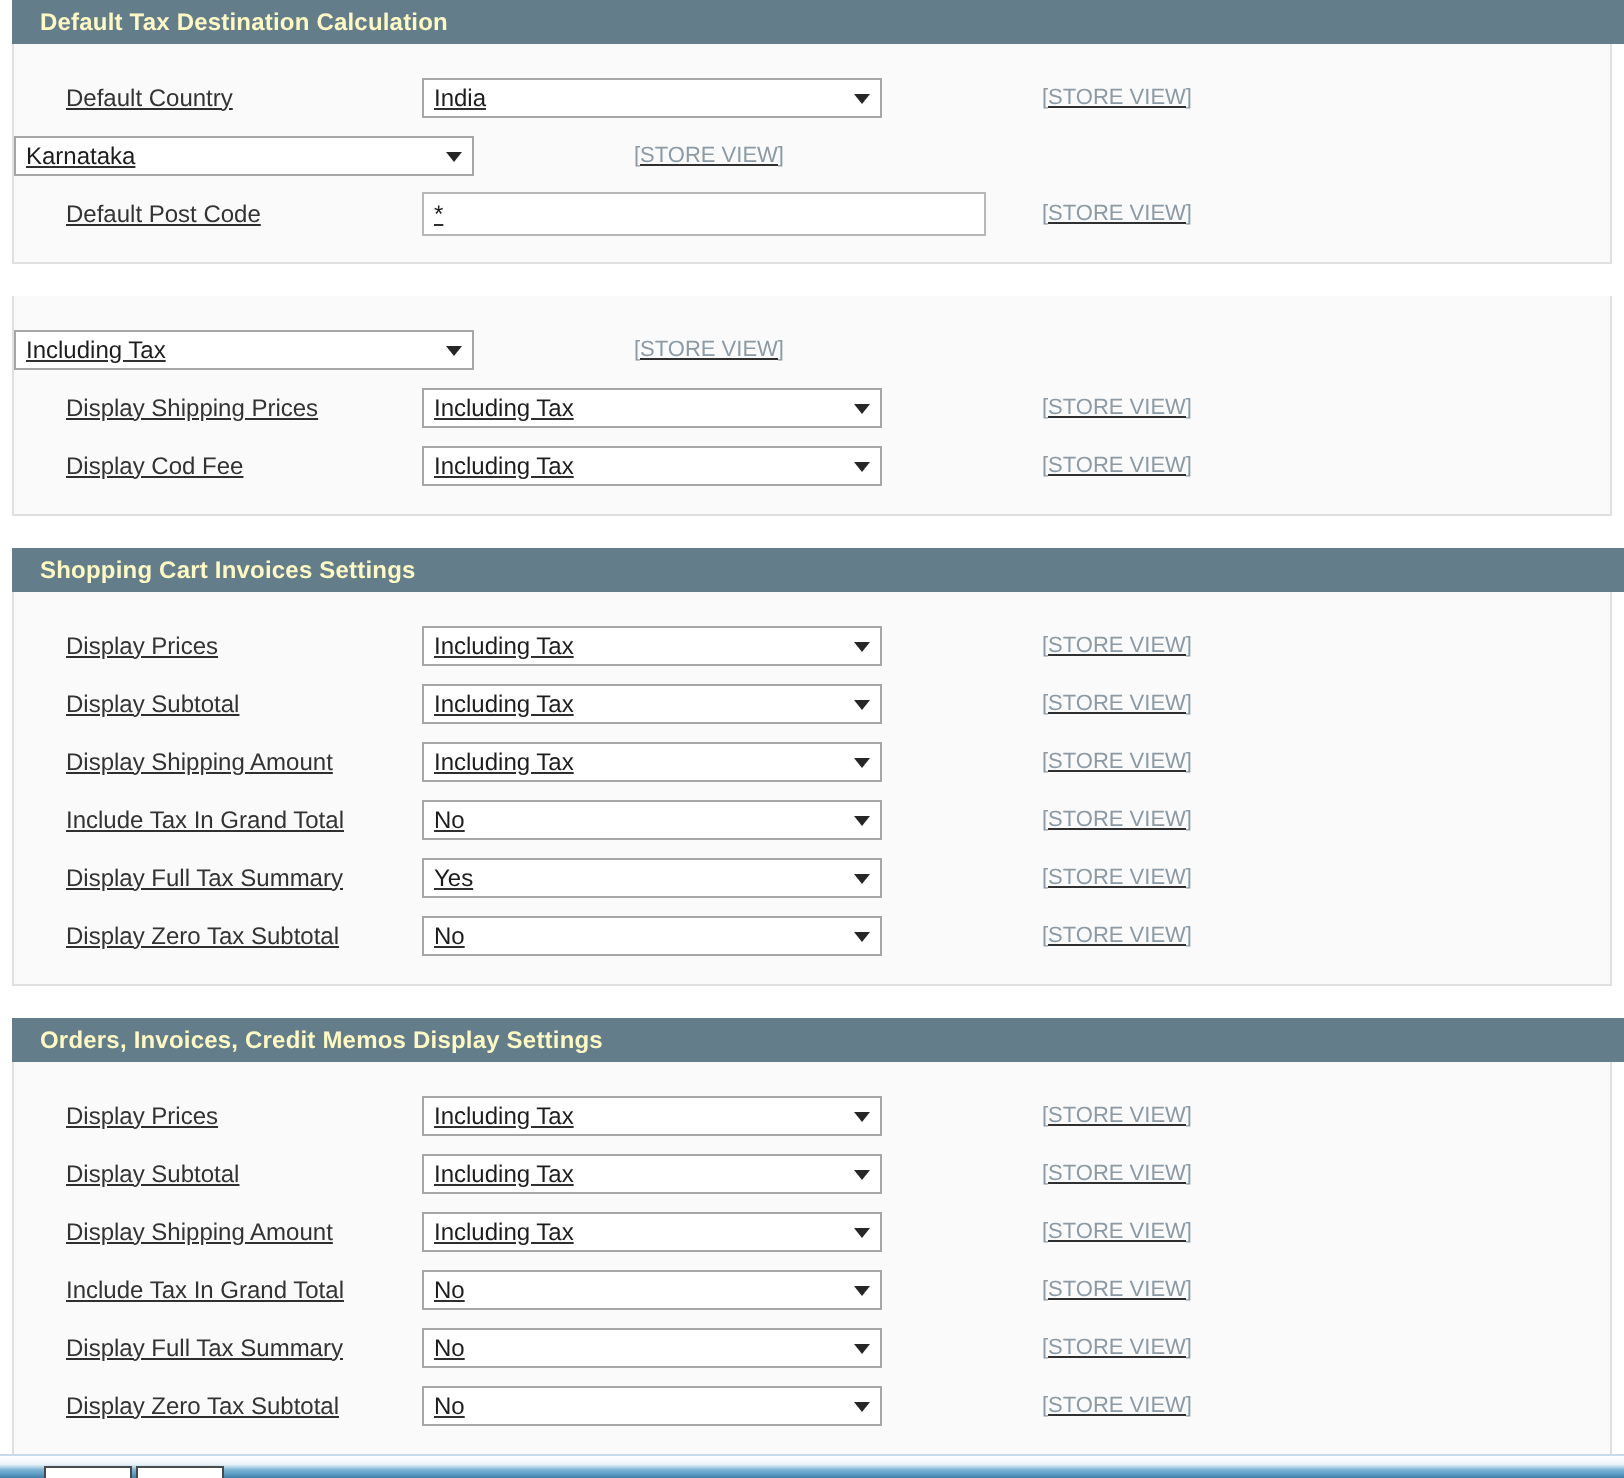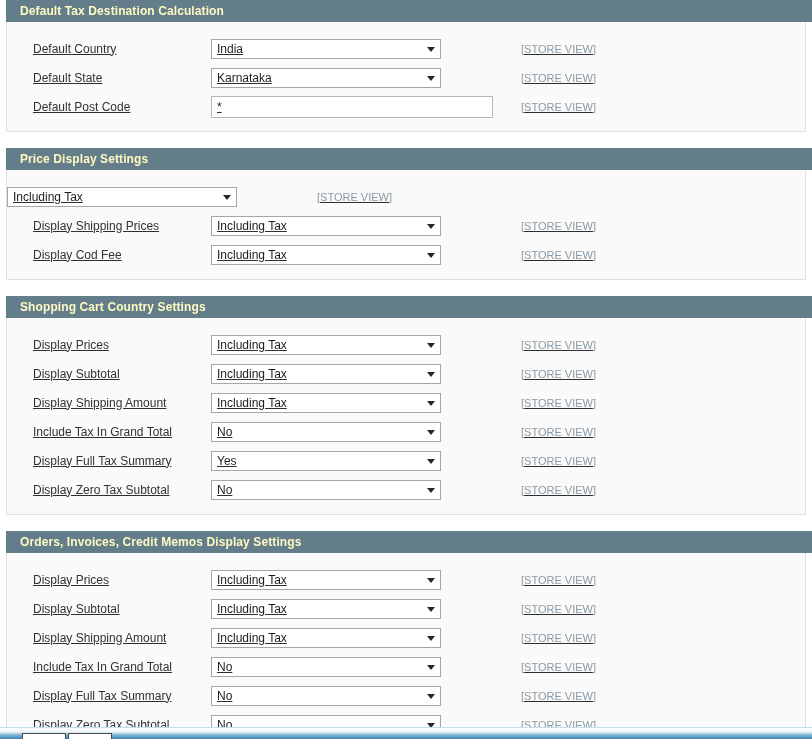--- a/index.html
+++ b/index.html
@@ -192,38 +192,36 @@
           <div class="section-head">Default Tax Destination Calculation</div>
           <div class="section-body">
             <div class="field-row">
               <div class="field-label">Default Country</div>
               <div class="field-control">
                 <div class="fake-select"><span>India</span><span class="arrow"></span></div>
               </div>
               <div class="scope-label">[STORE VIEW]</div>
             </div>
             <div class="field-row">
-              <div class="field-label">Default State</div>
               <div class="field-control">
                 <div class="fake-select"><span>Karnataka</span><span class="arrow"></span></div>
               </div>
               <div class="scope-label">[STORE VIEW]</div>
             </div>
             <div class="field-row">
               <div class="field-label">Default Post Code</div>
               <div class="field-control">
                 <input type="text" class="text-input" value="*" style="">
               </div>
               <div class="scope-label">[STORE VIEW]</div>
             </div>
           </div>
         </div>
         <div class="section-gap"></div>
         <div class="section">
-          <div class="section-head">Price Display Settings</div>
           <div class="section-body">
             <div class="field-row">
               <div class="field-control">
                 <div class="fake-select"><span>Including Tax</span><span class="arrow"></span></div>
               </div>
               <div class="scope-label">[STORE VIEW]</div>
             </div>
             <div class="field-row">
               <div class="field-label">Display Shipping Prices</div>
               <div class="field-control">
@@ -235,21 +233,21 @@
               <div class="field-label">Display Cod Fee</div>
               <div class="field-control">
                 <div class="fake-select"><span>Including Tax</span><span class="arrow"></span></div>
               </div>
               <div class="scope-label">[STORE VIEW]</div>
             </div>
           </div>
         </div>
         <div class="section-gap"></div>
         <div class="section">
-          <div class="section-head">Shopping Cart Country Settings</div>
+          <div class="section-head">Shopping Cart Invoices Settings</div>
           <div class="section-body">
             <div class="field-row">
               <div class="field-label">Display Prices</div>
               <div class="field-control">
                 <div class="fake-select"><span>Including Tax</span><span class="arrow"></span></div>
               </div>
               <div class="scope-label">[STORE VIEW]</div>
             </div>
             <div class="field-row">
               <div class="field-label">Display Subtotal</div>

